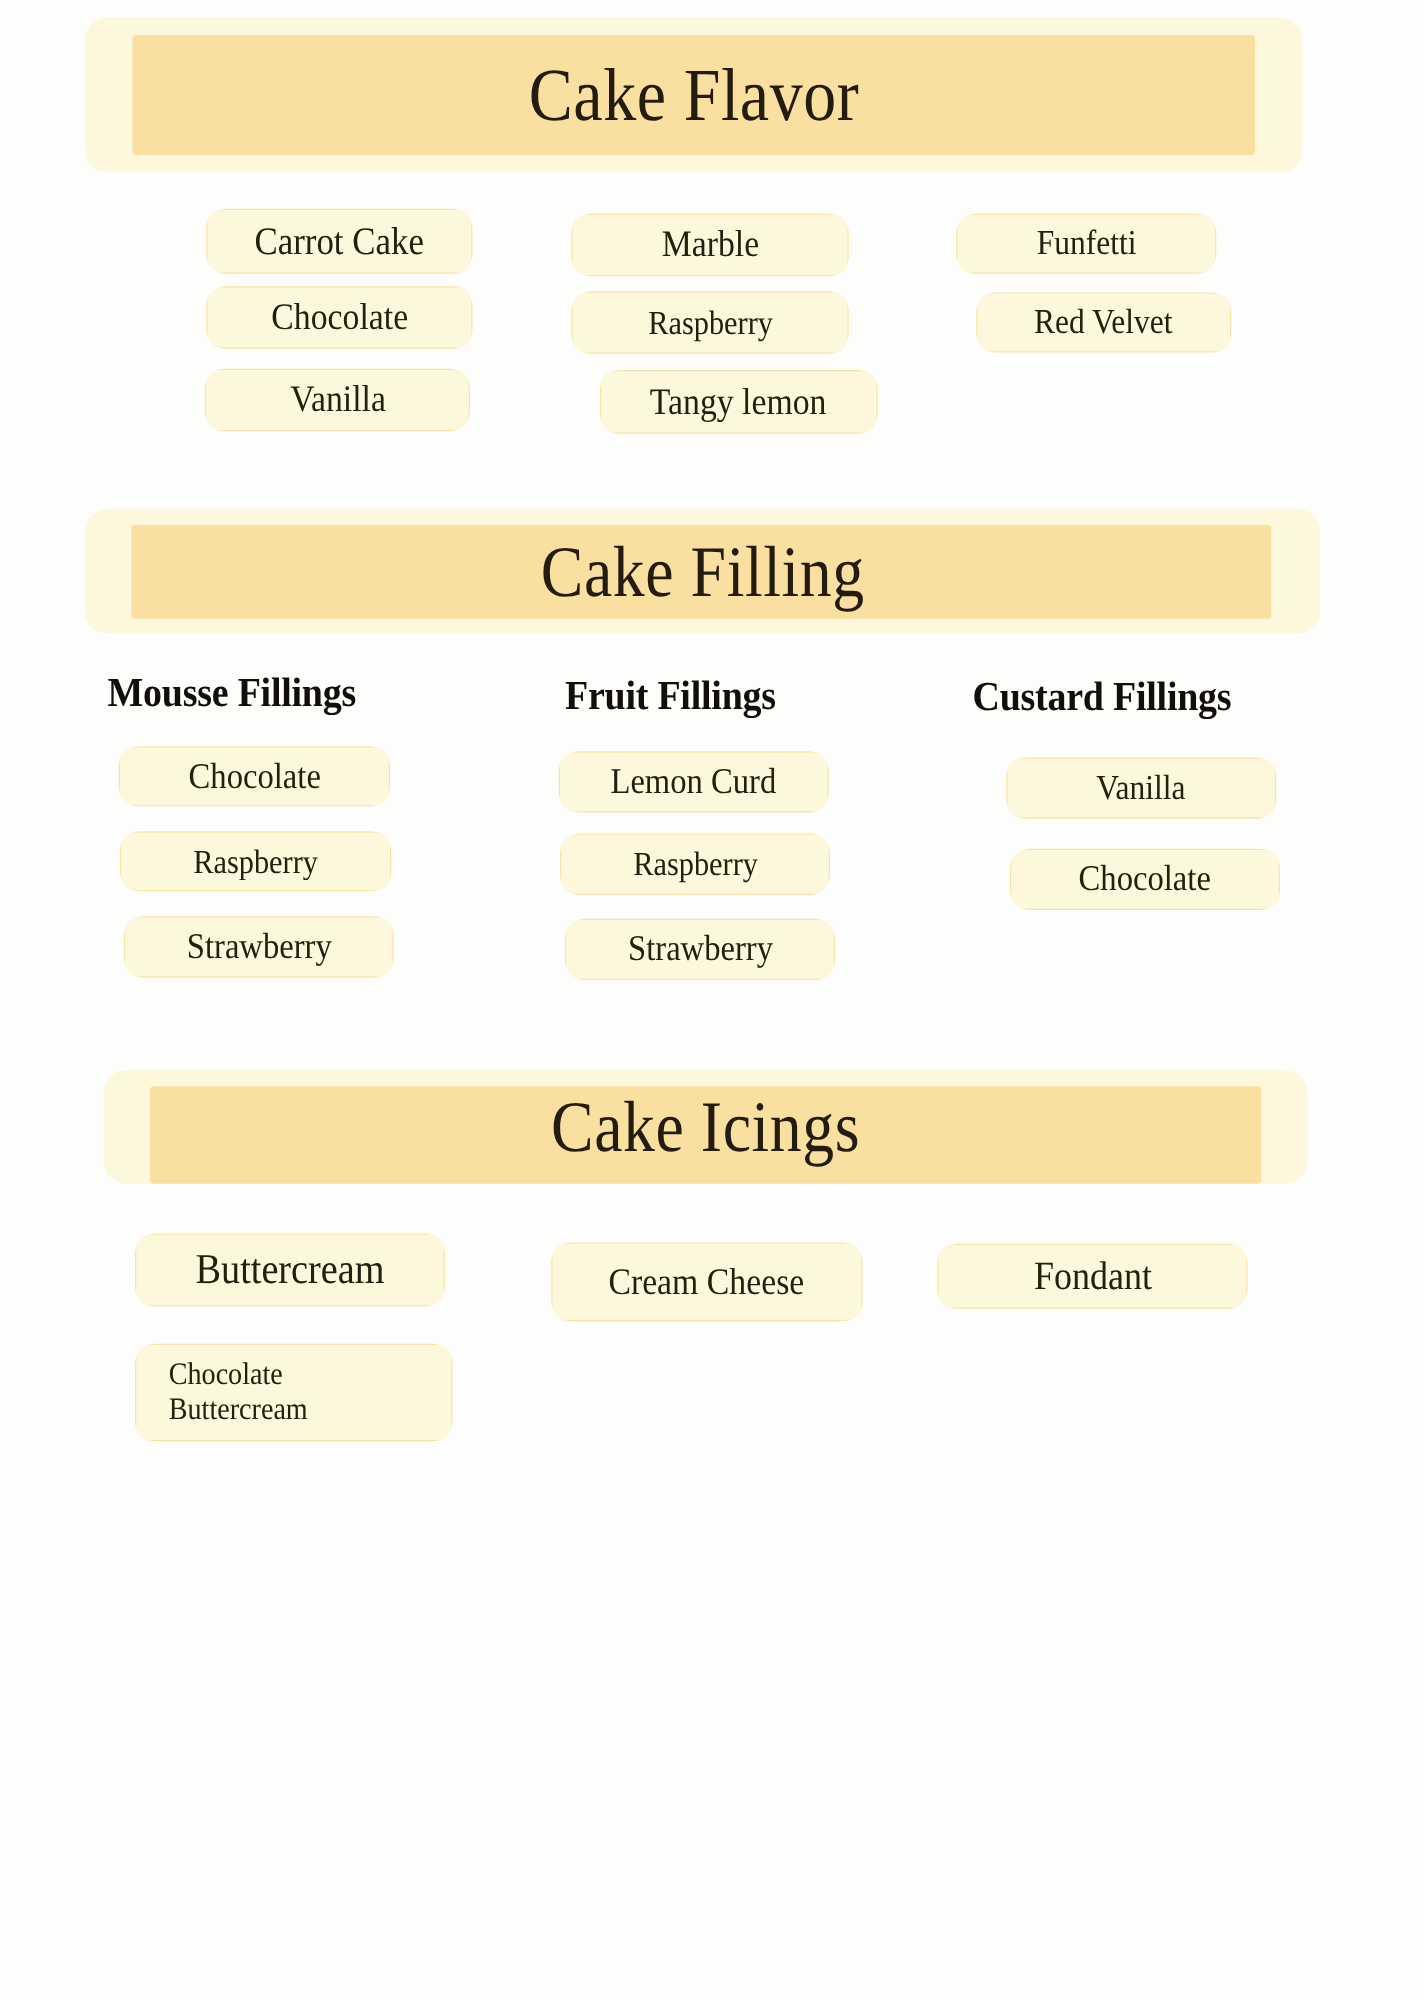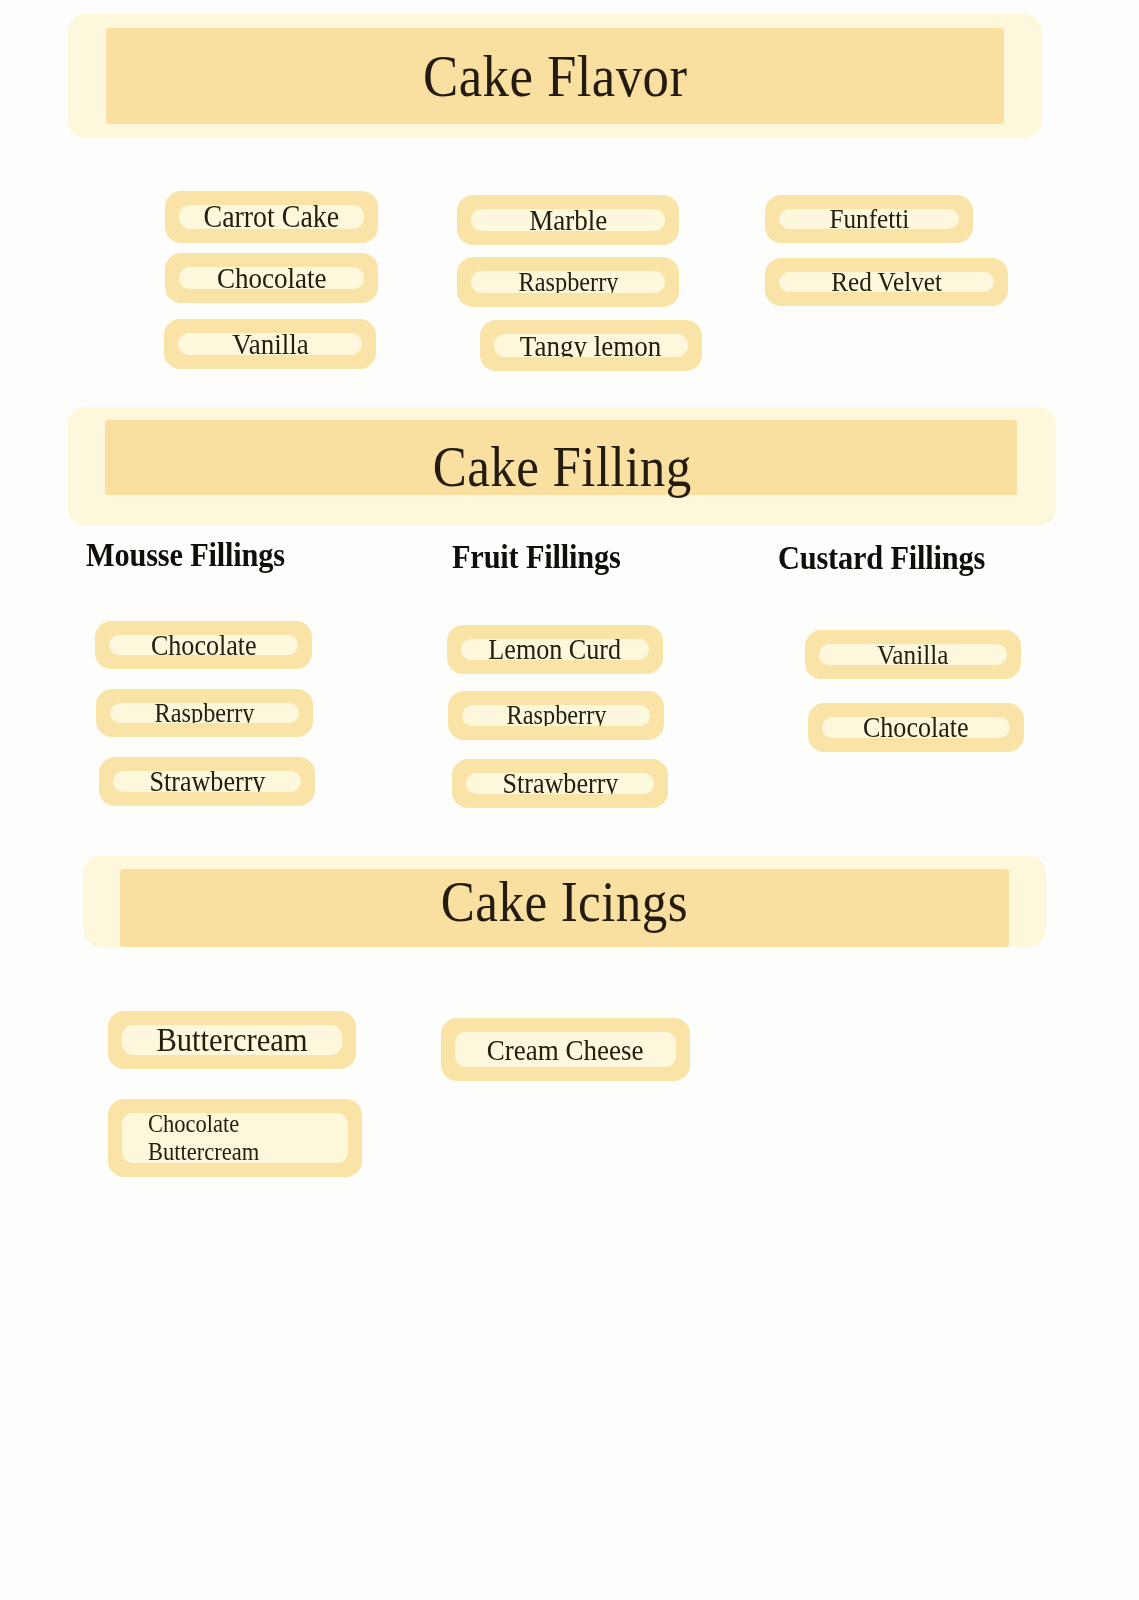--- a/index.html
+++ b/index.html
@@ -51,22 +51,21 @@
     white-space: nowrap;
     transform: scaleX(0.88);
   }
 
   
   .chip {
     position: absolute;
     background: #fae3a6;
     border-radius: 16px;
     box-sizing: border-box;
-    padding: 14px;
-    margin-top: 24px;
+    padding: 1px;
   }
   .chip .inner {
     width: 100%;
     height: 100%;
     background: #fdf7dc;
     border-radius: 11px;
     display: flex;
     align-items: center;
     justify-content: center;
     box-sizing: border-box;
@@ -143,27 +142,27 @@
     <div class="inner">
       <span class="label" style="font-size:30px;">Tangy lemon</span>
     </div>
   </div>
 
   <div class="chip" style="left:765px; top:171px; width:208px; height:48px;">
     <div class="inner">
       <span class="label" style="font-size:28px;">Funfetti</span>
     </div>
   </div>
-  <div class="chip" style="left:765px; top:234px; width:243px; height:48px;">
+  <div class="chip" style="left:781px; top:234px; width:204px; height:48px;">
     <div class="inner">
       <span class="label" style="font-size:28px;">Red Velvet</span>
     </div>
   </div>
 
-  <div class="section-header" style="left:68px; top:407px; width:988px; height:119px;">
+  <div class="section-header" style="left:68px; top:407px; width:988px; height:100px;">
     <div class="band" style="left:37px; top:13px; width:912px; height:75px;"></div>
     <div class="title" style="font-size:58px;">Cake Filling</div>
   </div>
 
   <div class="subhead" style="left:86px; top:537px;">Mousse Fillings</div>
   <div class="subhead" style="left:452px; top:539px;">Fruit Fillings</div>
   <div class="subhead" style="left:778px; top:540px;">Custard Fillings</div>
 
   <div class="chip" style="left:95px; top:597px; width:217px; height:48px;">
     <div class="inner">
@@ -224,14 +223,19 @@
 Buttercream</span>
     </div>
   </div>
 
   <div class="chip" style="left:441px; top:994px; width:249px; height:63px;">
     <div class="inner">
       <span class="label" style="font-size:30px;">Cream Cheese</span>
     </div>
   </div>
 
+  <div class="chip" style="left:750px; top:995px; width:248px; height:52px;">
+    <div class="inner">
+      <span class="label" style="font-size:32px;">Fondant</span>
+    </div>
+  </div>
 
 </div>
 
 </body></html>

